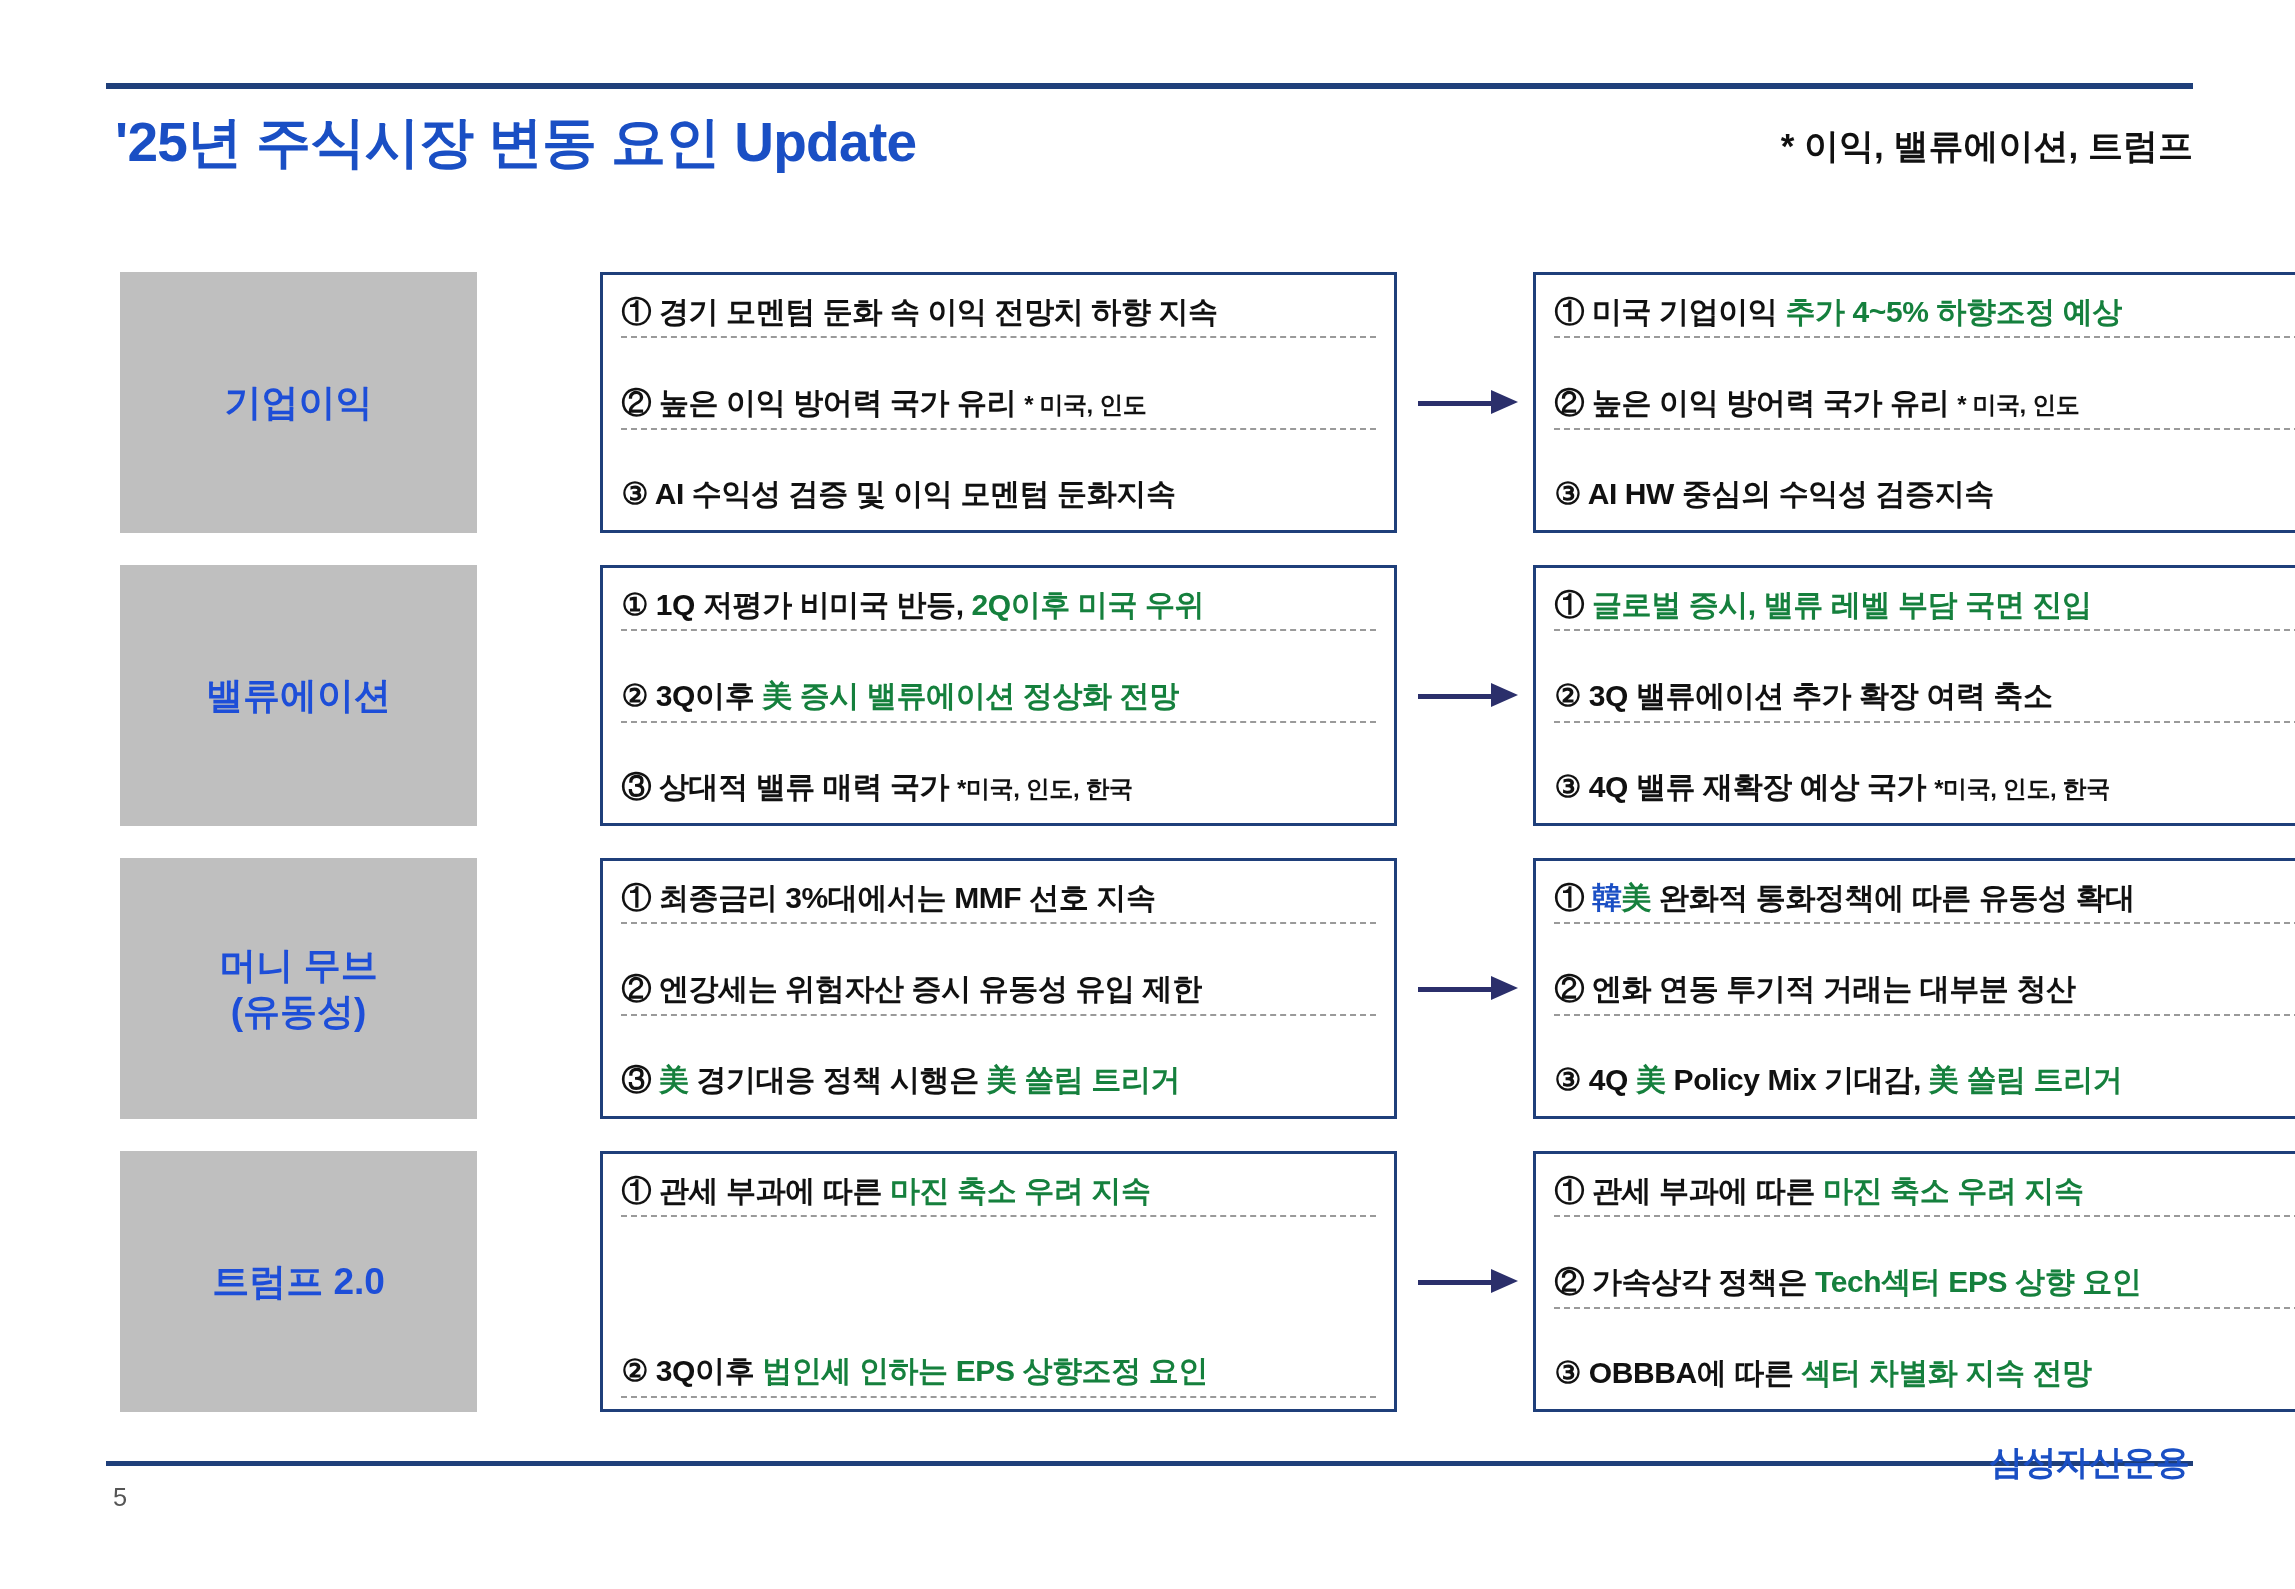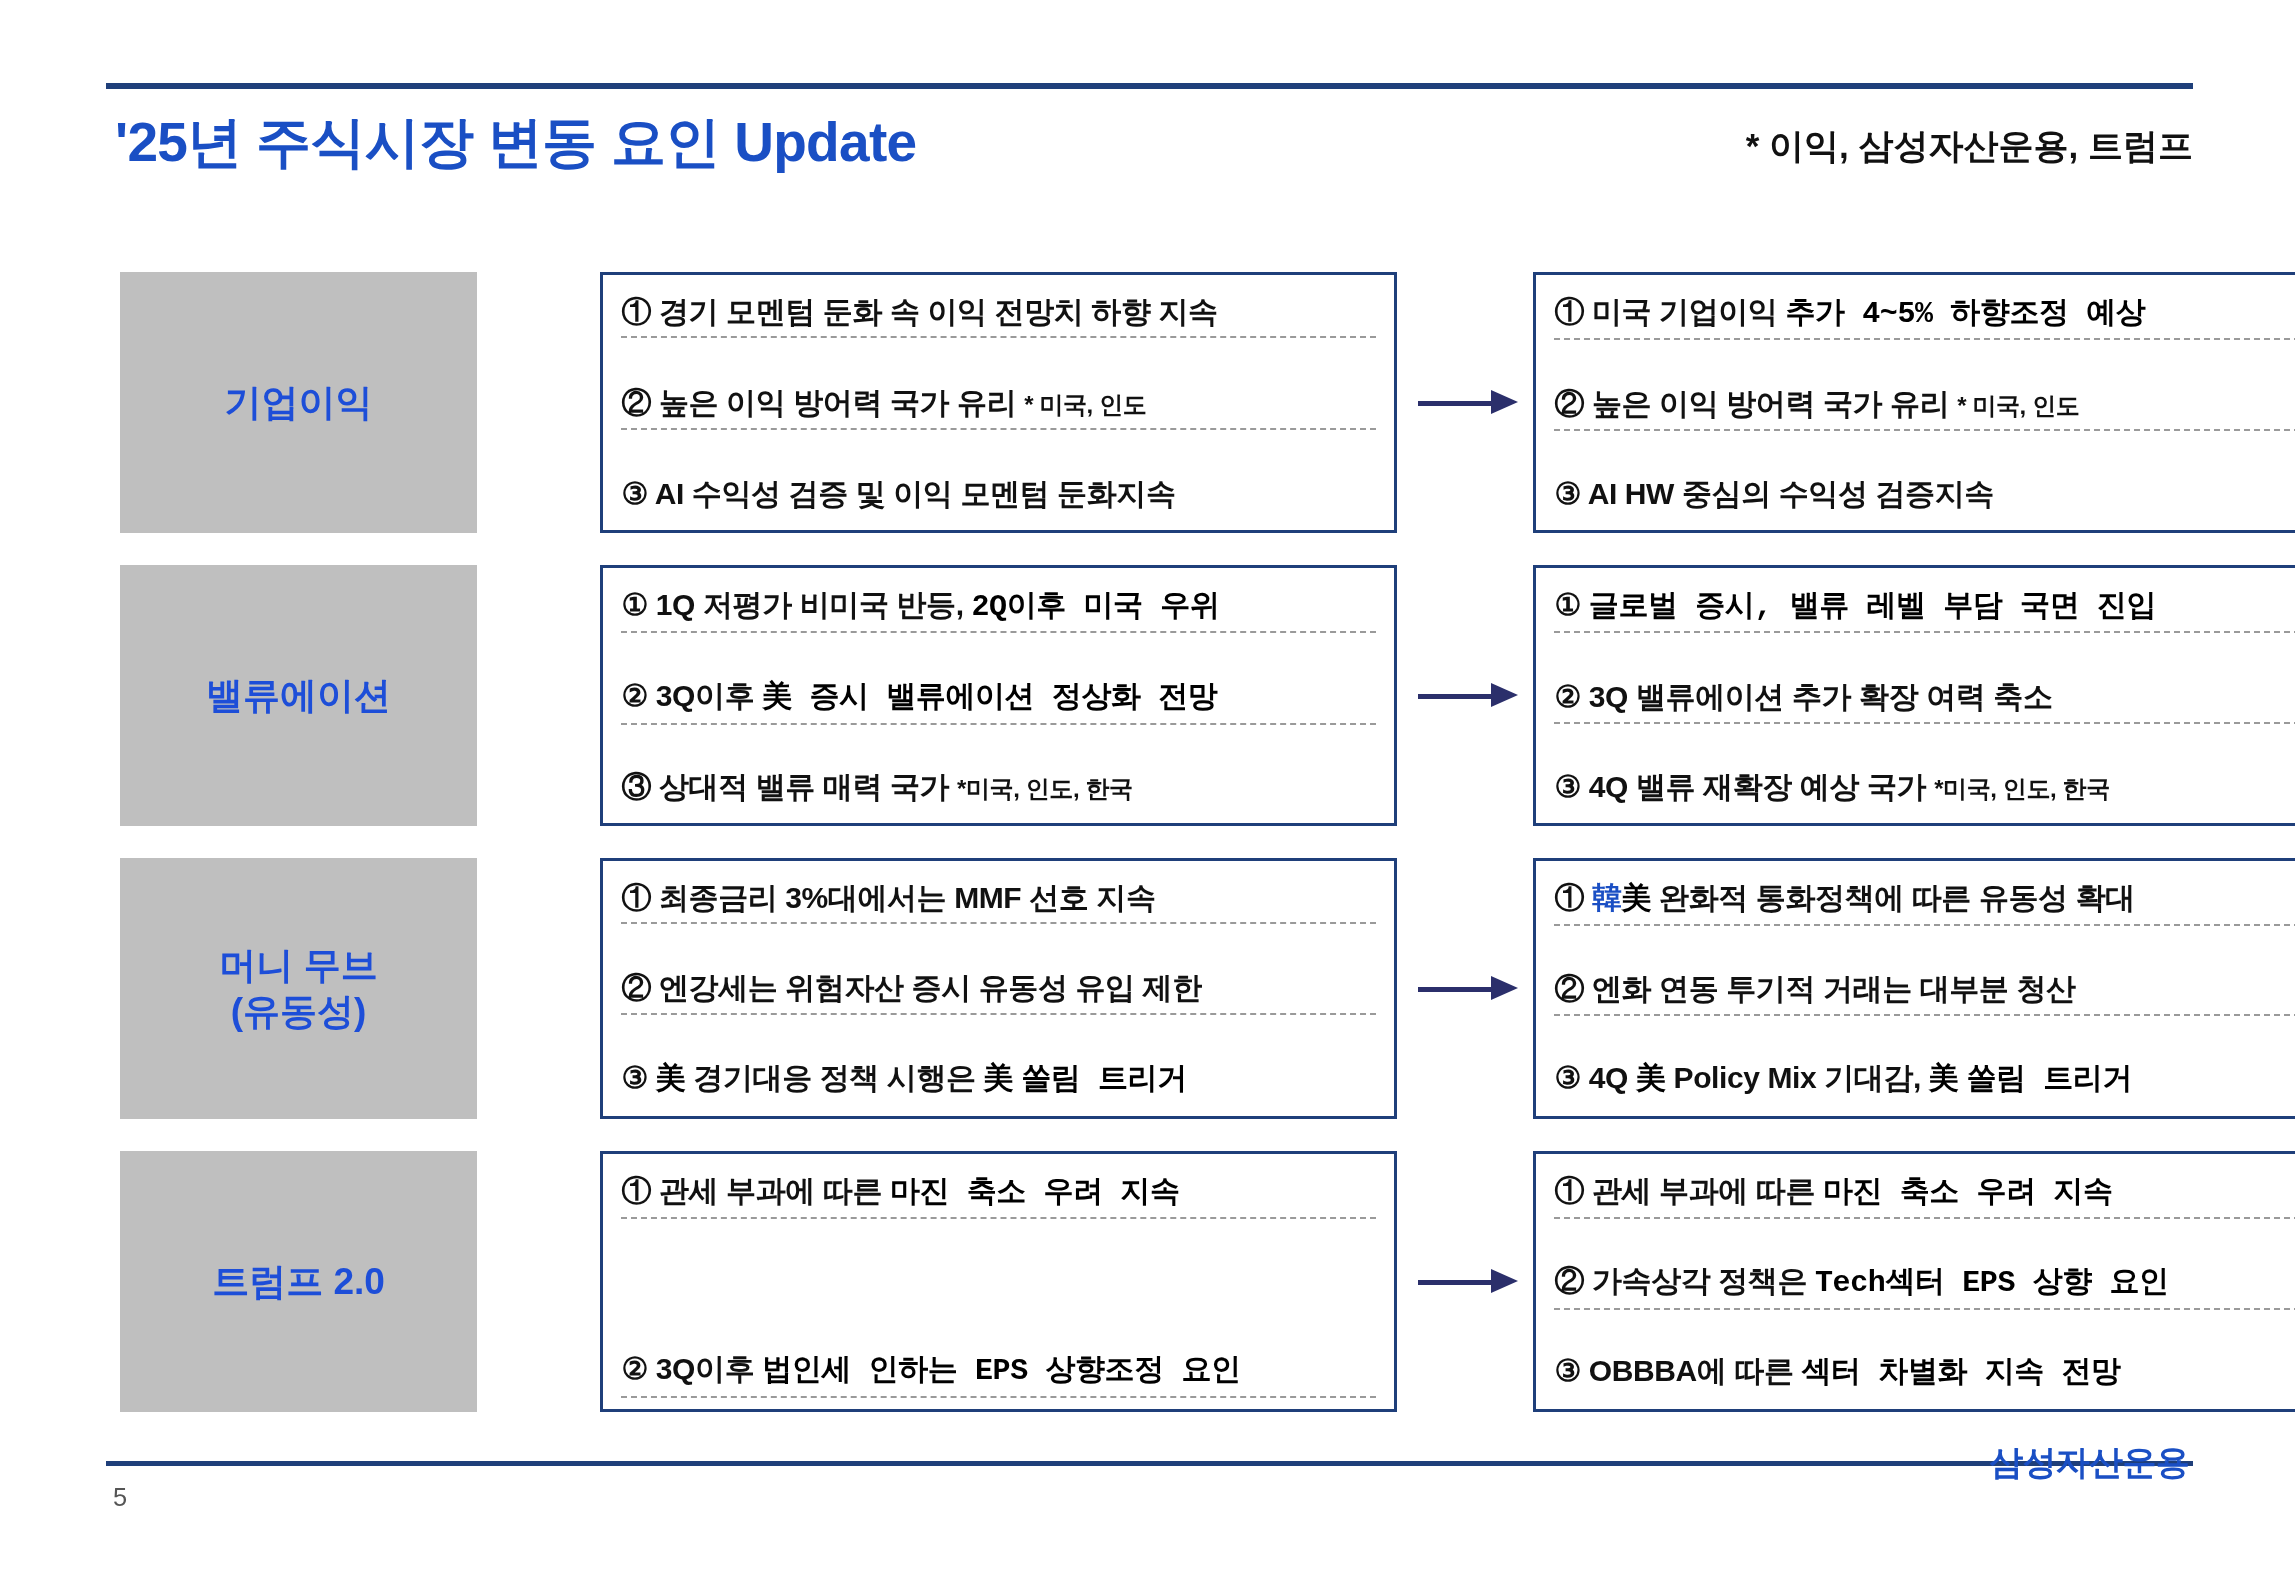--- a/index.html
+++ b/index.html
@@ -122,22 +122,21 @@
     padding: 8.5px 0 7px 0;
     letter-spacing: -0.4px;
   }
   .item.divider {
     border-bottom: 2.1px dashed #9a9a9a;
   }
   .item .sm {
     font-size: 24px;
   }
   .item .red {
-    color: #000000;
-    font-family: Liberation Mono, monospace;
+    color: #15803d;
   }
   .item .blue {
     color: #1a4fc4;
   }
 
   
   .arrow {
     position: absolute;
     left: 1298px;
     top: 126px;
@@ -191,21 +190,21 @@
 </style>
 </head>
 <body>
 
 <div class="slide">
 
   <div class="top-rule"></div>
 
   <div class="title-row">
     <div class="slide-title">'25년 주식시장 변동 요인 Update</div>
-    <div class="slide-subtitle">* 이익, 삼성자산운용, 트럼프</div>
+    <div class="slide-subtitle">* 이익, 밸류에이션, 트럼프</div>
   </div>
 
   <div class="grid">
 
     <div class="row">
       <div class="cat">
         <div class="cat-label">기업이익</div>
       </div>
       <div class="box left">
         <div class="item divider">① 경기 모멘텀 둔화 속 이익 전망치 하향 지속</div>

